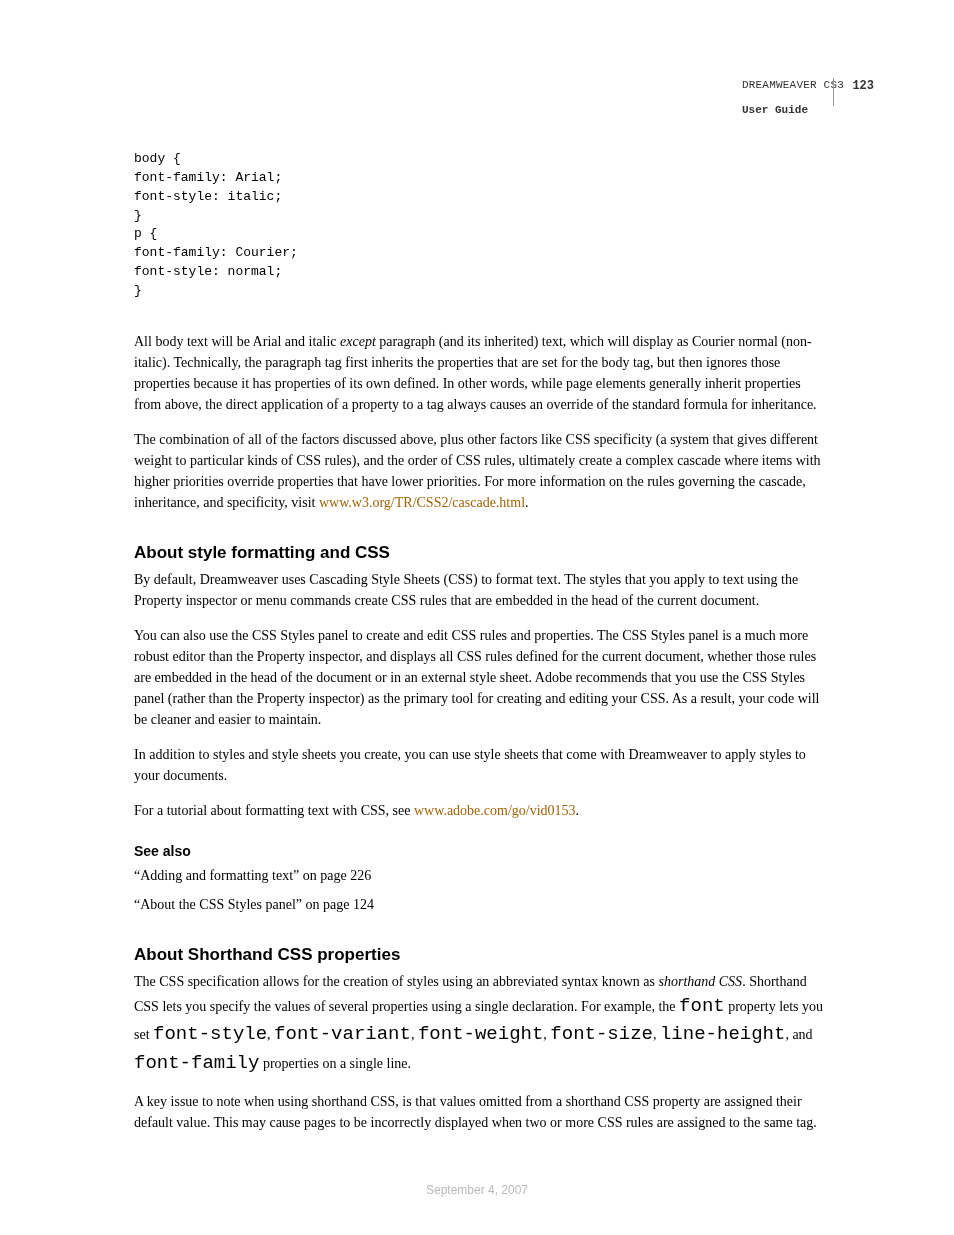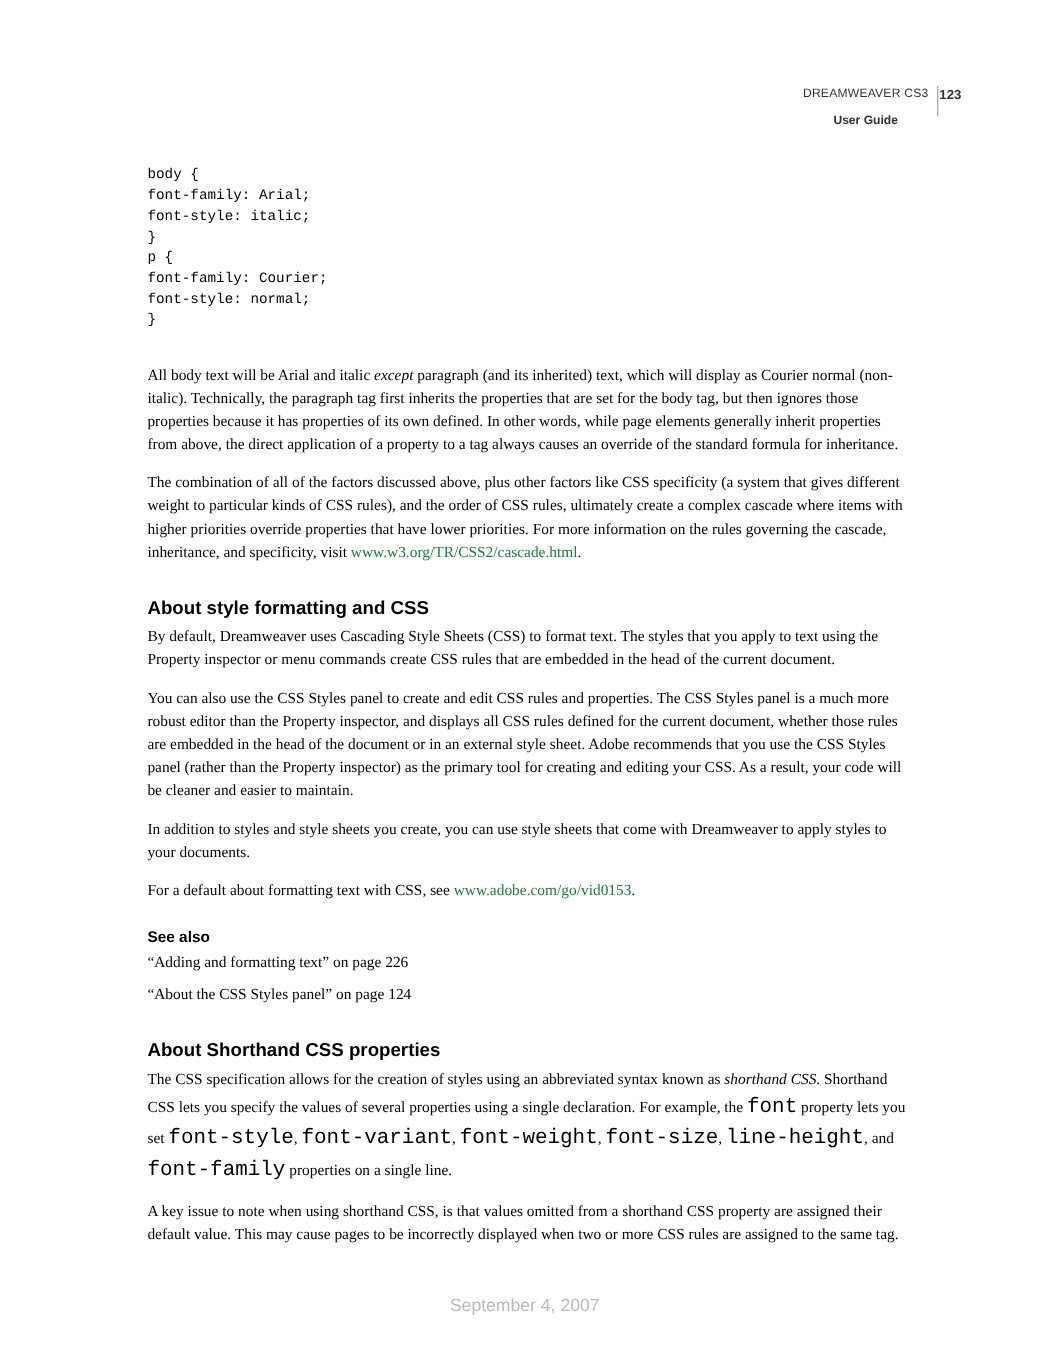--- a/index.html
+++ b/index.html
@@ -12,36 +12,36 @@
     height: 1235px;
     position: relative;
     font-family: "Minion Pro", Georgia, "Times New Roman", serif;
     color: #000;
     box-sizing: border-box;
   }
   .header {
     position: absolute;
     top: 78px;
     right: 110px;
-    text-align: center;
-    font-family: Liberation Sans, sans-serif;
+    text-align: left;
+    font-family: Liberation Mono, monospace;
     font-size: 11px;
     color: #333;
     line-height: 1.35;
   }
   .header .line1 { letter-spacing: 0.2px; }
   .header .line2 { font-weight: 700; margin-top: 10px; }
   .header .pagenum {
     position: absolute;
     top: 0;
     right: -30px;
     font-weight: 700;
     font-size: 12px;
     border-left: 1px solid #999;
-    padding-left: 1px;
+    padding-left: 18px;
     height: 28px;
     display: flex;
     align-items: flex-start;
   }
   .content {
     position: absolute;
     top: 150px;
     left: 134px;
     width: 690px;
   }
@@ -53,21 +53,21 @@
     color: #000;
     margin-bottom: 30px;
   }
   p.body {
     font-size: 14px;
     line-height: 1.5;
     margin: 0 0 14px 0;
     color: #000;
   }
   p.body em { font-style: italic; }
-  a.link { color: #15803d; text-decoration: none; }
+  a.link { color: #a16207; text-decoration: none; }
   h2.section {
     font-family: "Myriad Pro", "Helvetica Neue", Arial, sans-serif;
     font-weight: 700;
     font-size: 17px;
     margin: 30px 0 6px 0;
     color: #000;
   }
   h3.subhead {
     font-family: "Myriad Pro", "Helvetica Neue", Arial, sans-serif;
     font-weight: 700;
@@ -83,21 +83,21 @@
     font-family: Liberation Mono, monospace;
     font-size: 19px;
   }
   .footer {
     position: absolute;
     bottom: 38px;
     left: 0;
     width: 100%;
     text-align: center;
     font-family: "Helvetica Neue", Arial, sans-serif;
-    font-size: 16px;
+    font-size: 12px;
     color: #b9b9b9;
   }
 </style>
 </head>
 <body>
 
 <div class="page">
 
   <div class="header">
     <div class="line1">DREAMWEAVER CS3</div>
@@ -123,21 +123,21 @@
     <p class="body">
       <span>The combination of all of the factors discussed above, plus other factors like CSS specificity (a system that gives different weight to particular kinds of CSS rules), and the order of CSS rules, ultimately create a complex cascade where items with higher priorities override properties that have lower priorities. For more information on the rules governing the cascade, inheritance, and specificity, visit </span><a class="link">www.w3.org/TR/CSS2/cascade.html</a><span>.</span>
     </p>
 
     <h2 class="section">About style formatting and CSS</h2>
 
     <p class="body">By default, Dreamweaver uses Cascading Style Sheets (CSS) to format text. The styles that you apply to text using the Property inspector or menu commands create CSS rules that are embedded in the head of the current document.</p>
     <p class="body">You can also use the CSS Styles panel to create and edit CSS rules and properties. The CSS Styles panel is a much more robust editor than the Property inspector, and displays all CSS rules defined for the current document, whether those rules are embedded in the head of the document or in an external style sheet. Adobe recommends that you use the CSS Styles panel (rather than the Property inspector) as the primary tool for creating and editing your CSS. As a result, your code will be cleaner and easier to maintain.</p>
     <p class="body">In addition to styles and style sheets you create, you can use style sheets that come with Dreamweaver to apply styles to your documents.</p>
     <p class="body">
-      <span>For a default about formatting text with CSS, see </span><a class="link">www.adobe.com/go/vid0153</a><span>.</span>
+      <span>For a tutorial about formatting text with CSS, see </span><a class="link">www.adobe.com/go/vid0153</a><span>.</span>
     </p>
 
     <h3 class="subhead">See also</h3>
     <div class="seealso-list">
       <p>“Adding and formatting text” on page 226</p>
       <p>“About the CSS Styles panel” on page 124</p>
     </div>
 
     <h2 class="section">About Shorthand CSS properties</h2>
 

